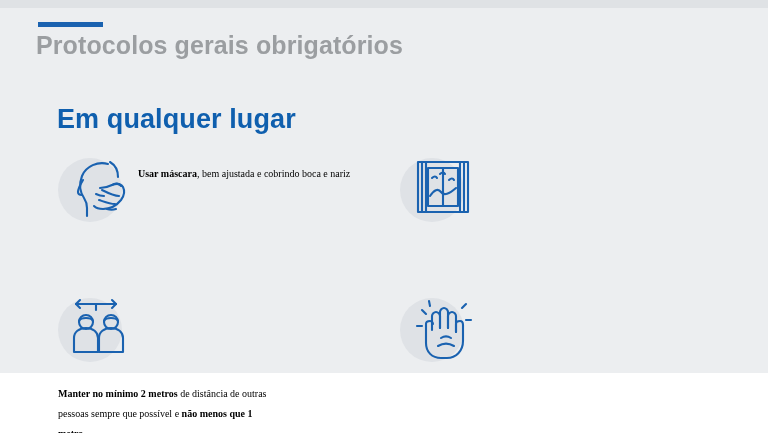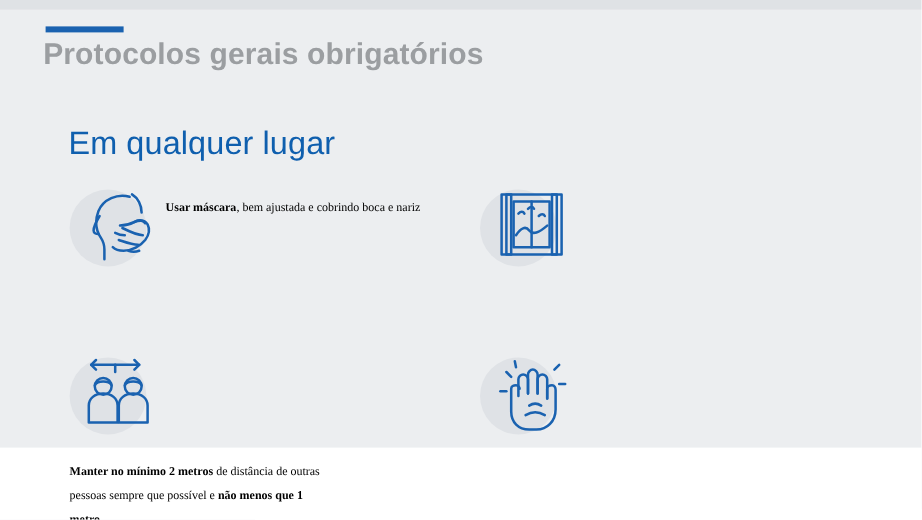--- a/index.html
+++ b/index.html
@@ -33,21 +33,21 @@
     left: 36px; top: 31px;
     font-size: 25px;
     font-weight: bold;
     color: #9b9ea1;
     letter-spacing: 0.1px;
   }
   .section-title {
     position: absolute;
     left: 57px; top: 104px;
     font-size: 27px;
-    font-weight: normal;
+    font-weight: bold;
     color: #0f5fae;
     letter-spacing: 0.1px;
   }
   .items {
     position: absolute;
     left: 0; top: 150px;
     width: 768px;
   }
   .item {
     position: absolute;

